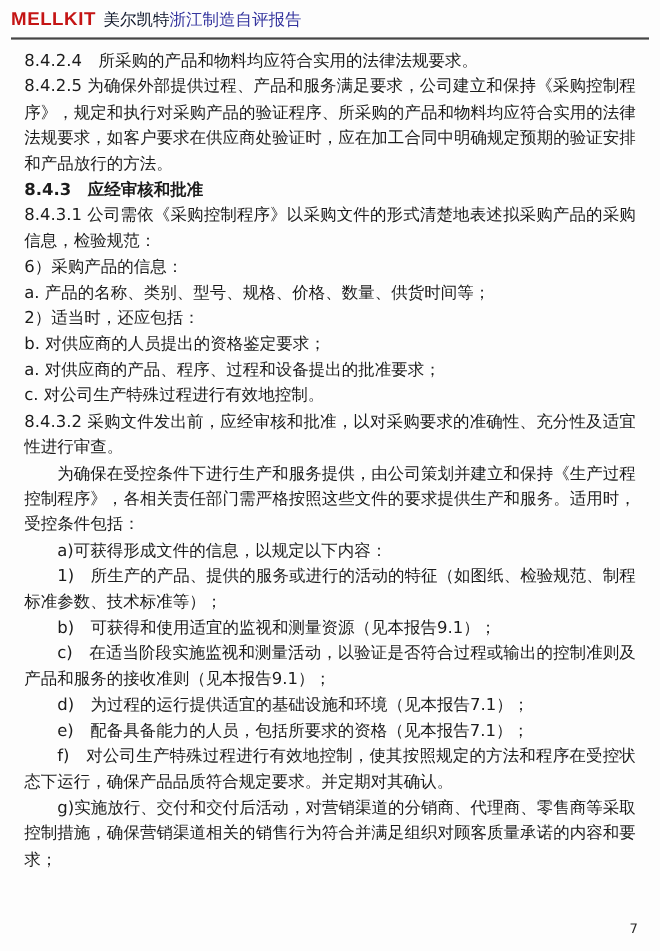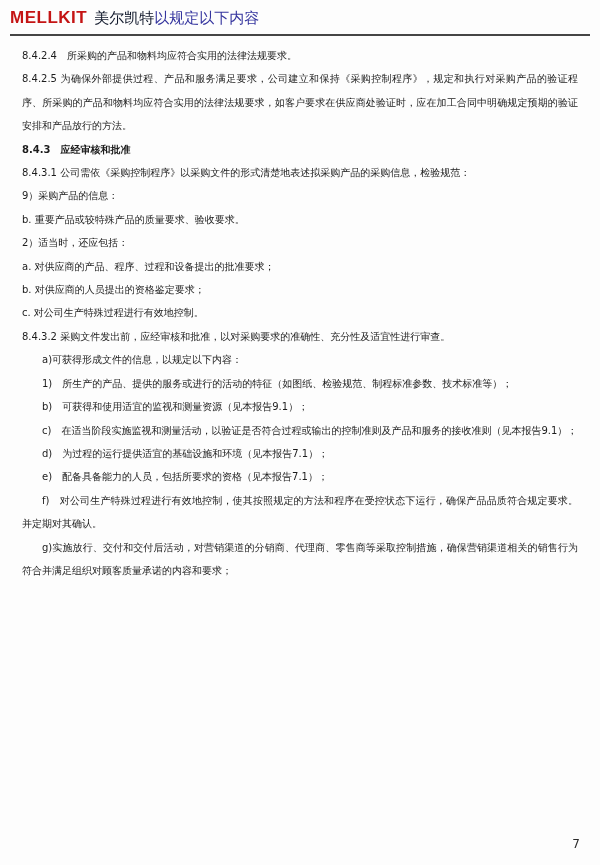--- a/index.html
+++ b/index.html
@@ -40,21 +40,21 @@
     margin-left: 7px;
   }
   .header-cjk .company { }
   .header-cjk .report-title { }
   
   .doc-body {
     margin-top: 8px;
     width: 556px;
   }
   .para {
-    font-size: 10px;
+    font-size: 15px;
     line-height: 23.4px;
     text-align: justify;
     color: #1c1c1c;
     font-family: "DejaVu Sans", sans-serif;
   }
   .para.heading { font-weight: bold; }
   .para.indent { text-indent: 2em; }
   
   .page-number {
     position: absolute;
@@ -66,37 +66,38 @@
   }
 </style>
 </head>
 <body>
 
 <div class="page">
 
   <div class="header">
     <span class="brand" style="color: rgb(196, 20, 20);">MELLKIT</span>
     <span class="header-cjk">
-      <span class="company" style="color: #0f172a;">美尔凯特</span><span class="report-title" style="color: rgb(52, 52, 158);">以规定以下内容</span>
+      <span class="company" style="color: #0f172a;">美尔凯特</span><span class="report-title" style="color: rgb(52, 52, 158);">浙江制造自评报告</span>
     </span>
   </div>
 
   <div class="doc-body">
 
   <p class="para">8.4.2.4　所采购的产品和物料均应符合实用的法律法规要求。</p>
       <p class="para">8.4.2.5 为确保外部提供过程、产品和服务满足要求，公司建立和保持《采购控制程序》，规定和执行对采购产品的验证程序、所采购的产品和物料均应符合实用的法律法规要求，如客户要求在供应商处验证时，应在加工合同中明确规定预期的验证安排和产品放行的方法。</p>
       <p class="para heading">8.4.3　应经审核和批准</p>
       <p class="para">8.4.3.1 公司需依《采购控制程序》以采购文件的形式清楚地表述拟采购产品的采购信息，检验规范：</p>
-      <p class="para">9）采购产品的信息：</p>
-      <p class="para">b. 重要产品或较特殊产品的质量要求、验收要求。</p>
+      <p class="para">6）采购产品的信息：</p>
+      <p class="para">a. 产品的名称、类别、型号、规格、价格、数量、供货时间等；</p>
       <p class="para">2）适当时，还应包括：</p>
+      <p class="para">b. 对供应商的人员提出的资格鉴定要求；</p>
       <p class="para">a. 对供应商的产品、程序、过程和设备提出的批准要求；</p>
-      <p class="para">b. 对供应商的人员提出的资格鉴定要求；</p>
       <p class="para">c. 对公司生产特殊过程进行有效地控制。</p>
       <p class="para">8.4.3.2 采购文件发出前，应经审核和批准，以对采购要求的准确性、充分性及适宜性进行审查。</p>
+      <p class="para indent">为确保在受控条件下进行生产和服务提供，由公司策划并建立和保持《生产过程控制程序》，各相关责任部门需严格按照这些文件的要求提供生产和服务。适用时，受控条件包括：</p>
       <p class="para indent">a)可获得形成文件的信息，以规定以下内容：</p>
       <p class="para indent">1)　所生产的产品、提供的服务或进行的活动的特征（如图纸、检验规范、制程标准参数、技术标准等）；</p>
       <p class="para indent">b)　可获得和使用适宜的监视和测量资源（见本报告9.1）；</p>
       <p class="para indent">c)　在适当阶段实施监视和测量活动，以验证是否符合过程或输出的控制准则及产品和服务的接收准则（见本报告9.1）；</p>
       <p class="para indent">d)　为过程的运行提供适宜的基础设施和环境（见本报告7.1）；</p>
       <p class="para indent">e)　配备具备能力的人员，包括所要求的资格（见本报告7.1）；</p>
       <p class="para indent">f)　对公司生产特殊过程进行有效地控制，使其按照规定的方法和程序在受控状态下运行，确保产品品质符合规定要求。并定期对其确认。</p>
       <p class="para indent">g)实施放行、交付和交付后活动，对营销渠道的分销商、代理商、零售商等采取控制措施，确保营销渠道相关的销售行为符合并满足组织对顾客质量承诺的内容和要求；</p>
     </div>
 

